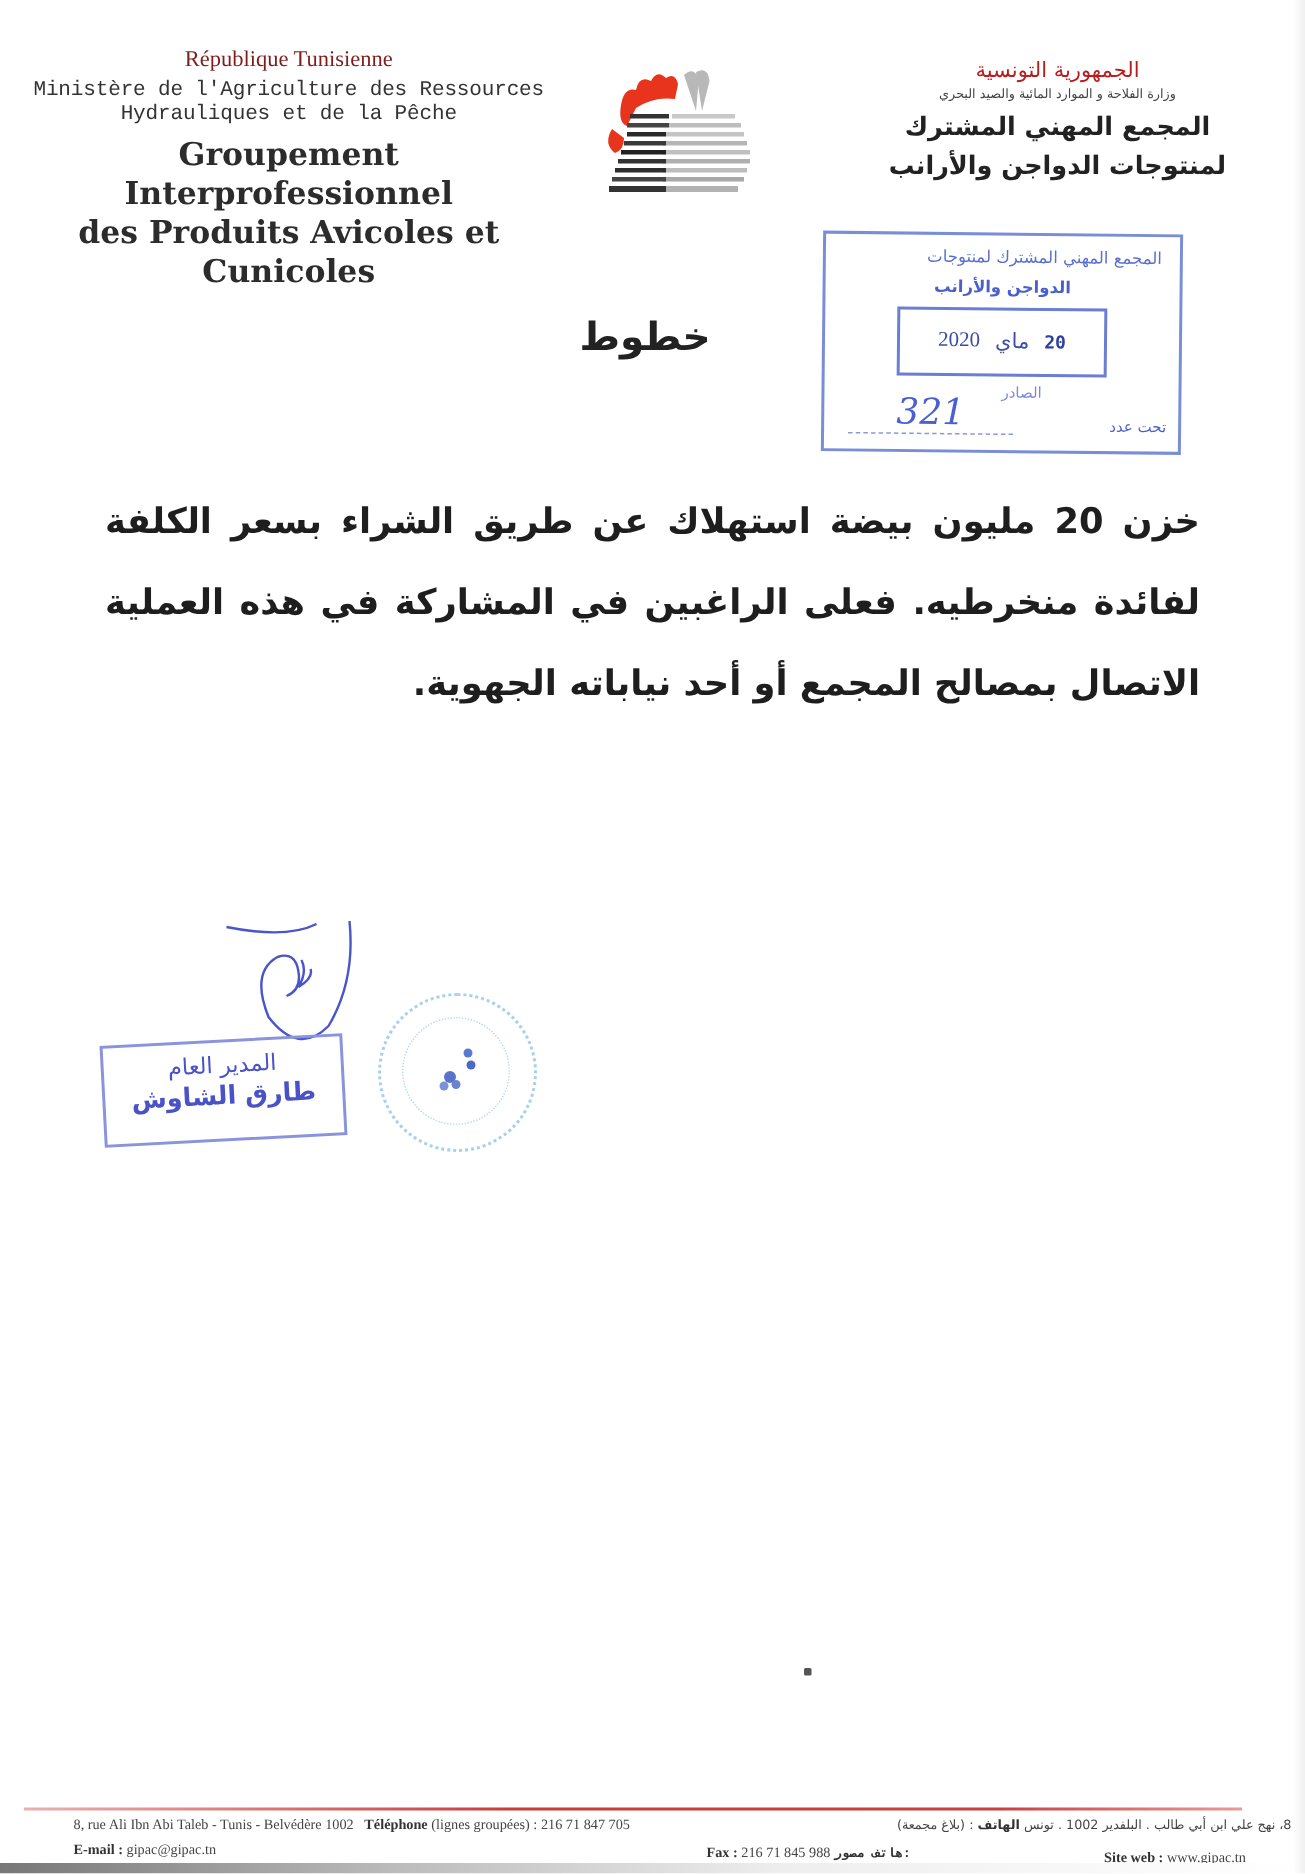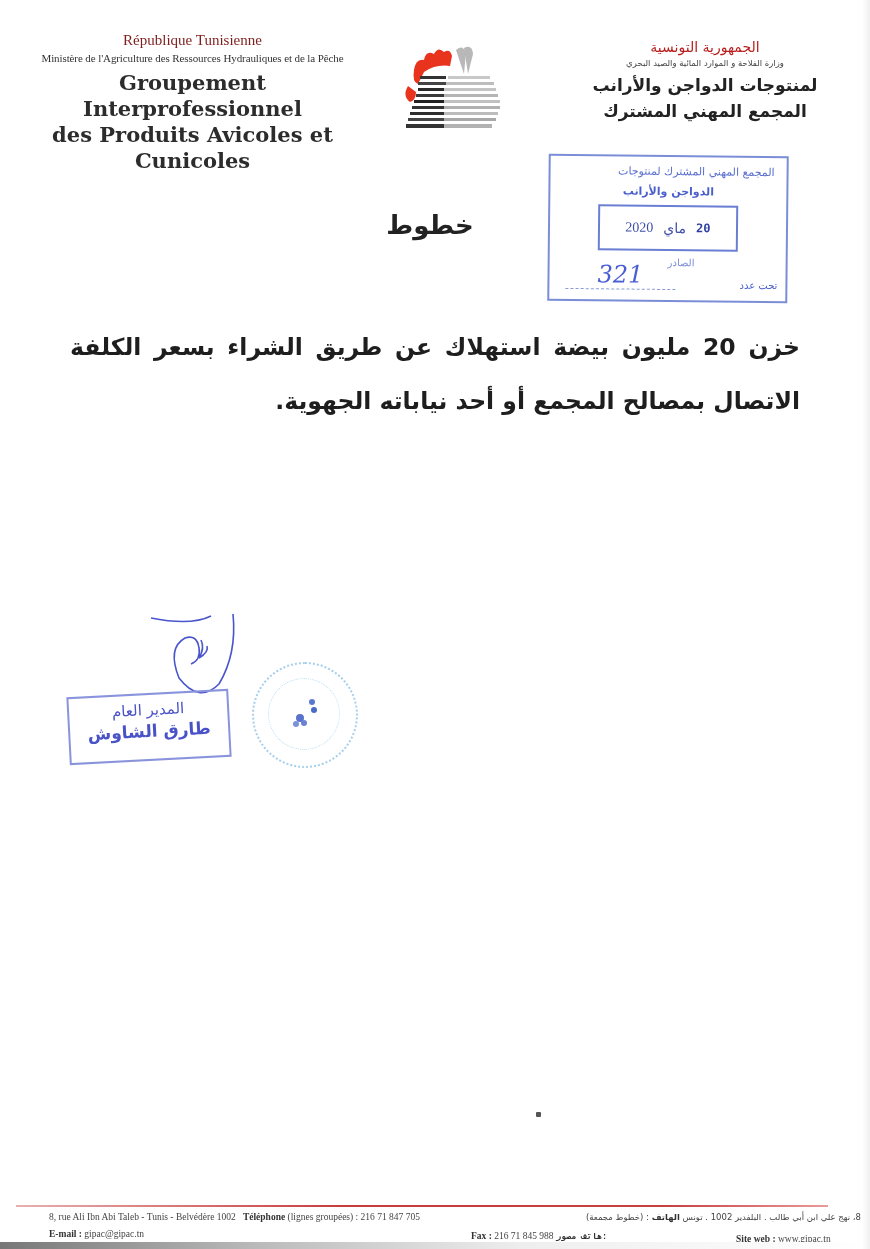--- a/index.html
+++ b/index.html
@@ -3,21 +3,21 @@
 <meta charset="utf-8">
 <style>
   html, body { margin:0; padding:0; }
   body {
     width:870px; height:1249px; position:relative; overflow:hidden;
     background:#ffffff; font-family:"DejaVu Serif", serif; color:#2a2a2a;
   }
   .abs { position:absolute; }
   .fr-header { left:20px; top:30px; width:345px; text-align:center; }
   .fr-republic { font-family:"Liberation Serif", serif; font-size:15px; color:#7f1d1d; margin:0; line-height:20px; }
-  .fr-ministry { font-family:Liberation Serif, serif; font-size:11px; color:#333; margin:2px 0 6px 0; letter-spacing:-0.1px; }
+  .fr-ministry { font-family:Liberation Mono, monospace; font-size:14px; color:#333; margin:2px 0 6px 0; letter-spacing:-0.1px; }
   .fr-org { font-family:"DejaVu Serif", serif; font-weight:bold; font-size:21px; color:#2c2c2c; line-height:26px; margin:0; }
 
   .ar-header { left:555px; top:36px; width:300px; text-align:center; direction:rtl; font-family:"DejaVu Sans", sans-serif; }
   .ar-republic { font-size:14px; color:#b91c1c; margin:0; line-height:22px; }
   .ar-ministry { font-size:8.5px; color:#444; margin:0 0 4px 0; }
   .ar-org { font-size:17px; font-weight:bold; color:#222; margin:0; line-height:26px; }
 
   .logo { left:398px; top:40px; width:110px; height:100px; }
 
   .reg-stamp { left:548px; top:155px; width:236px; height:143px; border:2px solid #7a8ed8; transform:rotate(0.6deg); color:#3f56c8; font-family:"DejaVu Sans", sans-serif; direction:rtl; }
@@ -94,41 +94,42 @@
       <rect x="12" y="72" width="34" height="3" fill="#2e2e2e"></rect>
       <rect x="10" y="78" width="36" height="3" fill="#444"></rect>
       <rect x="8" y="84" width="38" height="4" fill="#333"></rect>
     </g>
   </svg>
 </div>
 
 <div class="abs ar-header">
   <p class="ar-republic">الجمهورية التونسية</p>
   <p class="ar-ministry">وزارة الفلاحة و الموارد المائية والصيد البحري</p>
+  <p class="ar-org">المجمع المهني المشترك</p>
   <p class="ar-org">لمنتوجات الدواجن والأرانب</p>
-  <p class="ar-org">المجمع المهني المشترك</p>
 </div>
 
 <div class="abs reg-stamp">
   <div class="line1">المجمع المهني المشترك لمنتوجات</div>
   <div class="line2">الدواجن والأرانب</div>
   <div class="datebox">
     <span class="date-year">2020</span>
     <span class="date-month">ماي</span>
     <span class="date-day">20</span>
   </div>
   <div class="line3">الصادر</div>
   <div class="num">321</div>
   <div class="line4">تحت عدد</div>
 </div>
 
 <div class="abs title">خطوط</div>
 
 <div class="abs body-text">
   <p>خزن 20 مليون بيضة استهلاك عن طريق الشراء بسعر الكلفة</p>
+  <p>لفائدة منخرطيه. فعلى الراغبين في المشاركة في هذه العملية</p>
   <p class="last">الاتصال بمصالح المجمع أو أحد نياباته الجهوية.</p>
 </div>
 
 <div class="abs signature">
   <svg width="100" height="92" viewBox="0 0 100 92">
     <path d="M6 6 q40 8 60 -2 M88 2 q4 40 -14 70 q-20 20 -40 -6 q-12 -30 6 -40 q12 -4 14 10 q2 12 -8 16 M56 28 q4 8 -2 18 q10 -6 8 -12" fill="none" stroke="#4a55cc" stroke-width="1.6"></path>
   </svg>
 </div>
 
 <div class="abs name-stamp">
@@ -152,21 +153,21 @@
 <div class="abs footer-rule"></div>
 
 <div class="abs footer" style="left:18px; top:1212px;">
   <span>8, rue Ali Ibn Abi Taleb - Tunis - Belvédère 1002</span>
   &nbsp;&nbsp;<b>Téléphone</b>
   <span>(lignes groupées) : 216 71 847 705</span>
 </div>
 <div class="abs footer" style="left:470px; top:1212px; direction:rtl; width:360px; text-align:right; font-family:'DejaVu Sans', sans-serif; font-size:8.5px;">
   <span>8، نهج علي ابن أبي طالب . البلفدير 1002 . تونس</span>
   <b>الهاتف</b>
-  <span>: (خطوط مجمعة)</span>
+  <span>: (بلاغ مجمعة)</span>
 </div>
 
 <div class="abs footer" style="left:18px; top:1229px;">
   <b>E-mail :</b>
   <span>gipac@gipac.tn</span>
 </div>
 <div class="abs footer" style="left:235px; top:1254px;">M.F : 479971/N/N/000</div>
 <div class="abs footer" style="left:440px; top:1231px;">
   <b>Fax :</b>
   <span>216 71 845 988</span>

